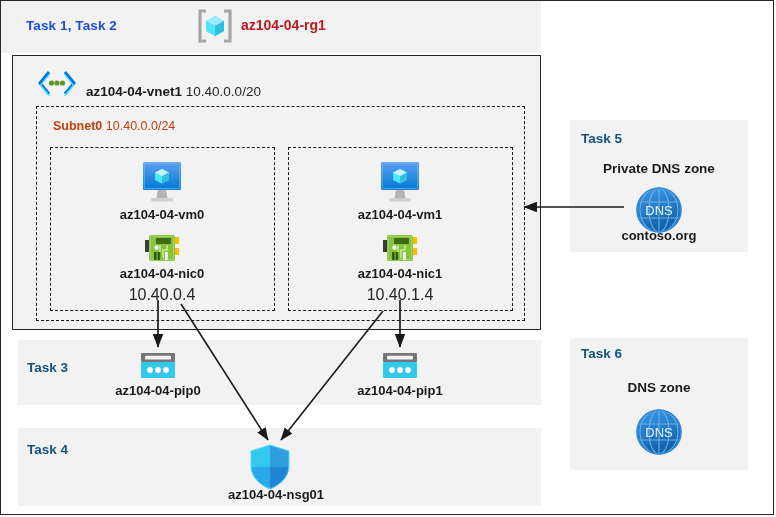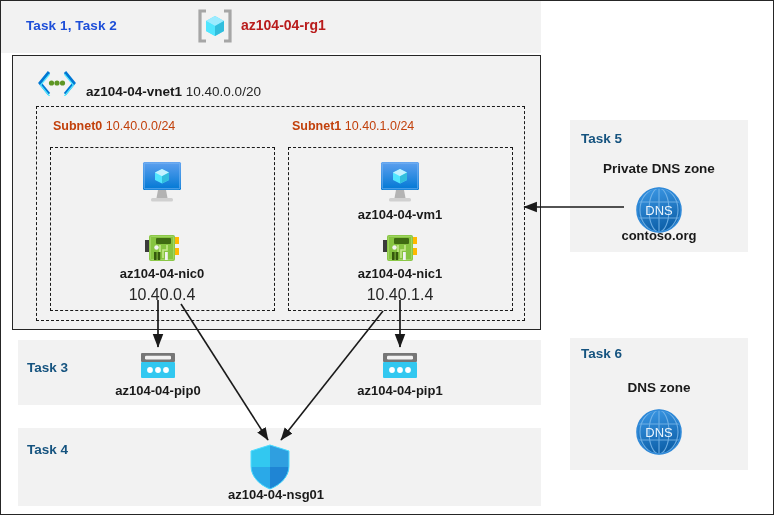--- a/index.html
+++ b/index.html
@@ -185,23 +185,20 @@
     </svg>
   </div>
   <div class="abs" id="vnet-title">
     <span class="nm">az104-04-vnet1</span><span>&nbsp;</span><span class="cidr">10.40.0.0/20</span>
   </div>
 
   <div class="abs" id="subnets-dash"></div>
 
   <div class="abs subnet-title" id="subnet0-title">
     <span class="nm">Subnet0</span><span>&nbsp;</span><span>10.40.0.0/24</span>
-  </div>
-  <div class="abs subnet-title" id="subnet1-title">
-    <span class="nm">Subnet1</span><span>&nbsp;</span><span>10.40.1.0/24</span>
   </div>
 
   <div class="abs vmgroup" id="vmgroup0"></div>
   <div class="abs vmgroup" id="vmgroup1"></div>
 
   <div class="abs" id="vm0-icon">
     <svg width="54" height="46" viewBox="0 0 54 46">
       <defs>
         <linearGradient id="vmg0" x1="0" y1="0" x2="0" y2="1">
           <stop offset="0" stop-color="#5ea0ef"></stop>
@@ -210,20 +207,21 @@
       </defs>
       <rect x="8" y="2" width="38" height="28" rx="1.5" fill="url(#vmg0)"></rect>
       <rect x="9.2" y="3.2" width="35.6" height="25.6" rx="1" fill="none" stroke="#7bb8f2" stroke-width="0.8"></rect>
       <polygon points="27,9 34,12.6 34,20 27,23.6 20,20 20,12.6" fill="#50e6ff"></polygon>
       <polygon points="27,9 34,12.6 27,16.2 20,12.6" fill="#c3f1ff"></polygon>
       <polygon points="27,16.2 34,12.6 34,20 27,23.6" fill="#32bedd"></polygon>
       <path d="M23 30 L31 30 L32.5 38 L21.5 38 Z" fill="#b3b3b3"></path>
       <rect x="16" y="38" width="22" height="3.6" rx="1.6" fill="#d0d0d0"></rect>
     </svg>
   </div>
+  <div class="abs node-label" id="vm0-label">az104-04-vm0</div>
 
   <div class="abs" id="vm1-icon">
     <svg width="54" height="46" viewBox="0 0 54 46">
       <defs>
         <linearGradient id="vmg1" x1="0" y1="0" x2="0" y2="1">
           <stop offset="0" stop-color="#5ea0ef"></stop>
             <stop offset="1" stop-color="#0078d4"></stop>
         </linearGradient>
       </defs>
       <rect x="8" y="2" width="38" height="28" rx="1.5" fill="url(#vmg1)"></rect>

